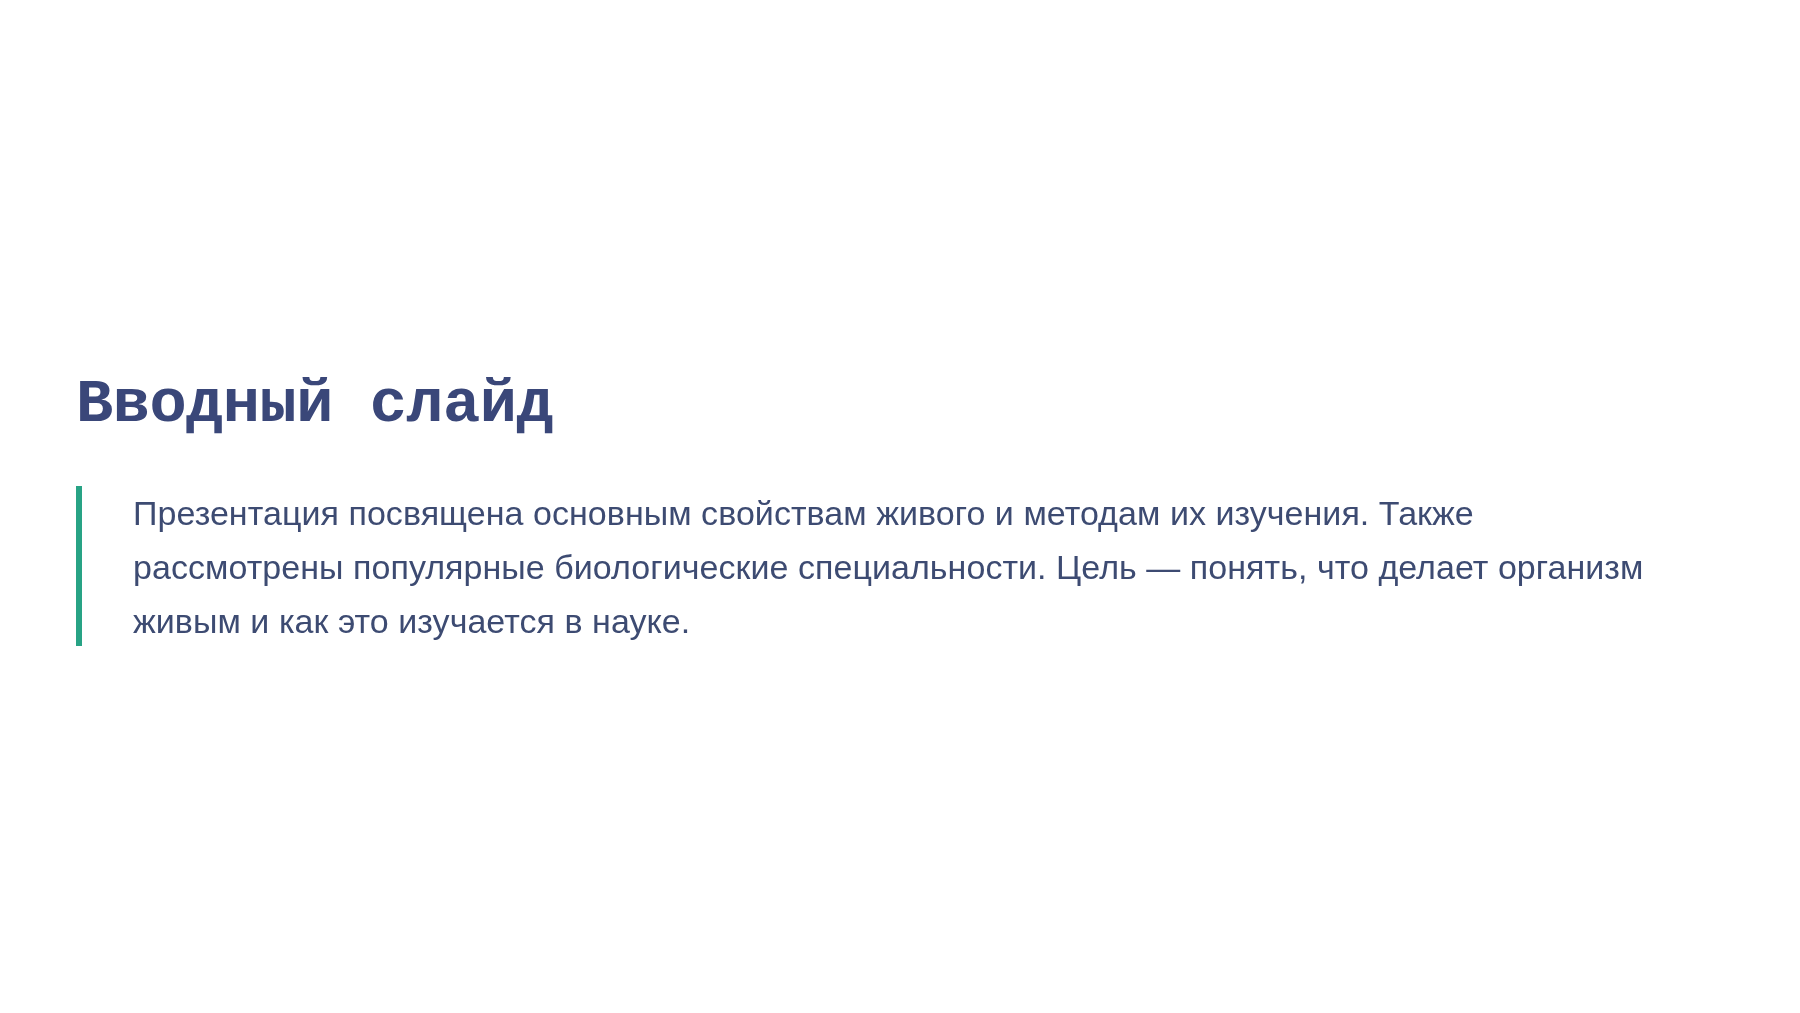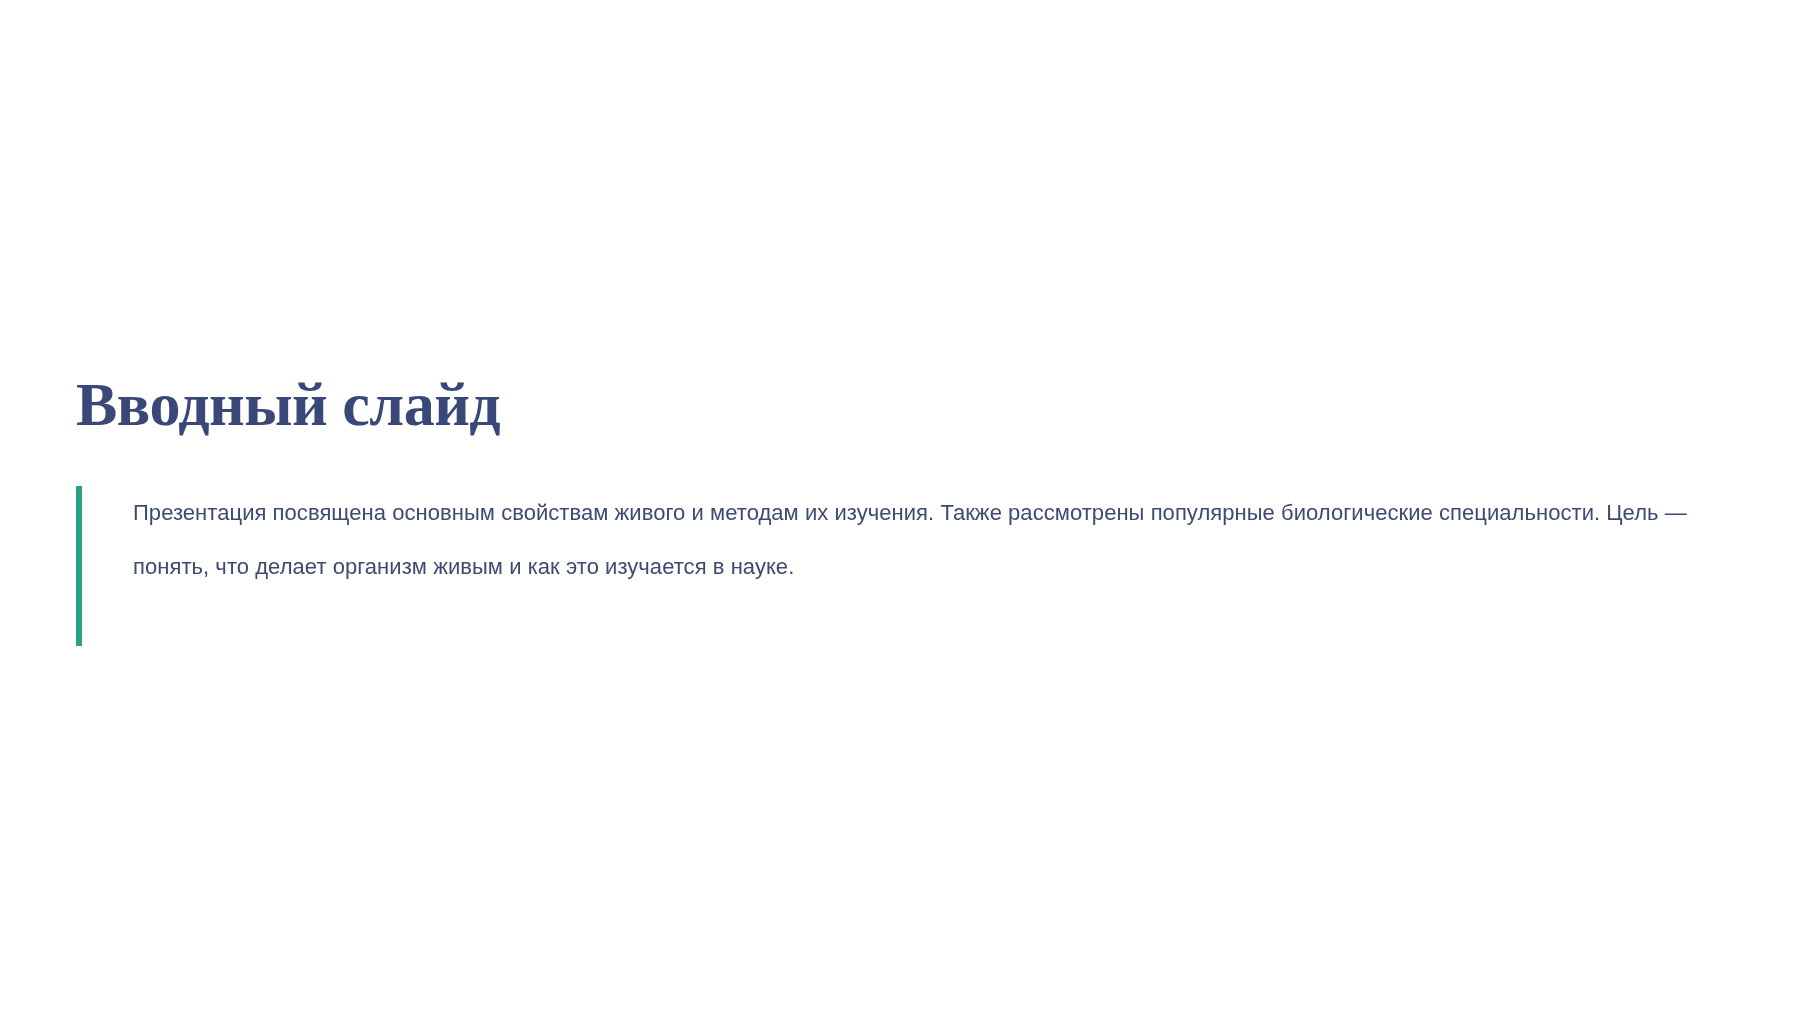--- a/index.html
+++ b/index.html
@@ -24,21 +24,21 @@
 
   
   .slide-content {
     position: absolute;
     left: 76px;
     top: 372px;
     width: 1640px;
   }
 
   .slide-title {
-    font-family: Liberation Serif, serif;
+    font-family: Liberation Mono, monospace;
     font-size: 62px;
     line-height: 1.06;
     font-weight: 700;
     letter-spacing: -0.5px;
     color: #3a4779;
     margin: 0;
     white-space: nowrap;
     -webkit-font-smoothing: antialiased;
   }
 
@@ -56,21 +56,21 @@
     top: 0;
     width: 6px;
     height: 160px;
     background: #28a385;
     border-radius: 0;
   }
 
   .body-text {
     margin: 0;
     font-family: "Liberation Sans", "DejaVu Sans", sans-serif;
-    font-size: 22px;
+    font-size: 34px;
     line-height: 54px;
     font-weight: 400;
     color: #3d4b72;
     max-width: 1556px;
     text-align: left;
     letter-spacing: 0.05px;
   }
 </style>
 </head>
 <body>

